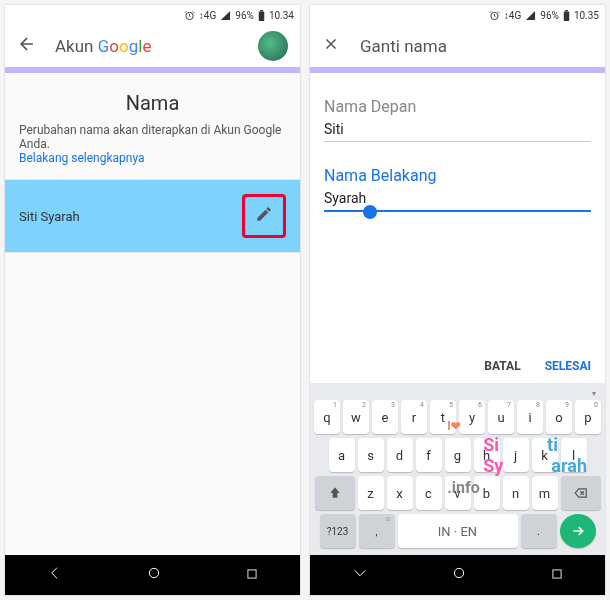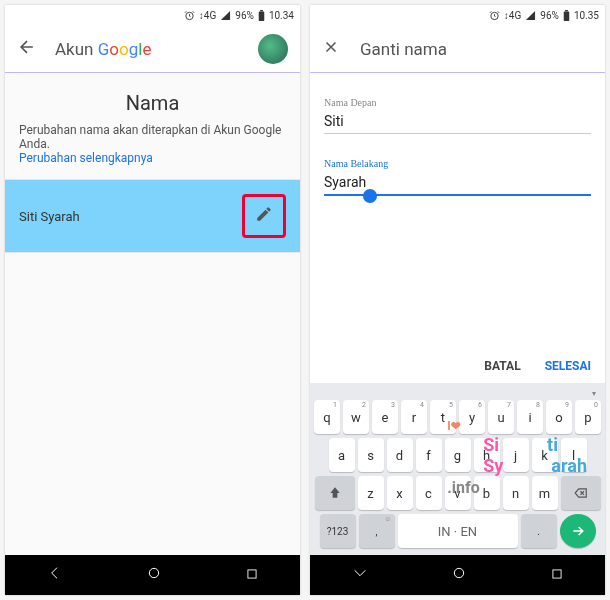--- a/index.html
+++ b/index.html
@@ -1,36 +1,36 @@
 <!DOCTYPE html>
 <html><head>
 <meta charset="utf-8">
 <style>
   * { margin: 0; padding: 0; box-sizing: border-box; font-family: -apple-system, Roboto, Arial, sans-serif; }
   body { background: #f5f5f5; width: 610px; height: 600px; display: flex; gap: 10px; padding: 5px; }
   .phone { width: 295px; height: 590px; background: #fff; display: flex; flex-direction: column; position: relative; overflow: hidden; box-shadow: 0 0 2px rgba(0,0,0,0.2); }
   .statusbar { height: 20px; background: #fff; display: flex; justify-content: flex-end; align-items: center; padding: 0 6px; gap: 4px; font-size: 10px; color: #333; }
   .statusbar .ico { display: inline-flex; align-items: center; }
-  .appbar { height: 48px; display: flex; align-items: center; padding: 0 12px; gap: 14px; border-bottom: 1px solid #c4b5fd; }
+  .appbar { height: 48px; display: flex; align-items: center; padding: 0 12px; gap: 14px; border-bottom: 6px solid #c4b5fd; }
   .appbar .title { font-size: 17px; color: #555; flex: 1; }
   .appbar .title .g-blue { color:#4285F4 } .g-red{color:#EA4335}.g-yellow{color:#FBBC05}.g-green{color:#34A853}
   .avatar { width: 30px; height: 30px; border-radius: 50%; background: radial-gradient(circle at 40% 40%, #5b8, #265); }
   .back, .close { width: 24px; color: #555; }
   .content1 { flex: 1; background: #fafafa; }
   .section-head { text-align: center; padding: 18px 0 8px; font-size: 20px; color: #333; }
   .desc { padding: 0 14px 14px; font-size: 12px; color: #555; }
   .link { color: #1a73e8; }
   .row { background: #7dd3fc; border-top: 1px solid #e6e6e6; border-bottom: 1px solid #e6e6e6; padding: 14px; display: flex; align-items: center; }
   .row .name { flex: 1; font-size: 13px; color: #333; }
   .editbox { width: 44px; height: 44px; display: flex; align-items: center; justify-content: center; border: 3px solid #e03; border-radius: 4px; }
   .navbar { height: 40px; background: #000; display: flex; align-items: center; justify-content: space-around; }
   .navbar svg { color: #fff; }
 
   .content2 { flex: 1; padding: 14px; }
-  .fld-label { font-size: 10px; color: #1a73e8; margin-top: 10px; font-family: Liberation Serif, serif; }
+  .fld-label { font-size: 16px; color: #1a73e8; margin-top: 10px; }
   .fld-label.gray { color: #888; }
   .fld-input { width: 100%; border: none; border-bottom: 1px solid #ccc; font-size: 14px; padding: 5px 0 4px; outline: none; color: #222; }
   .fld-input.active { border-bottom: 2px solid #1a73e8; }
   .cursor-dot { width: 14px; height: 14px; background: #1a73e8; border-radius: 50%; position: relative; left: 39px; top: -7px; }
   .actions { display: flex; justify-content: flex-end; gap: 24px; padding: 8px 14px 10px; font-size: 12px; font-weight: 700; }
   .btn-cancel { color: #444; }
   .btn-done { color: #1a73e8; }
   .keyboard { background: #e8eaed; padding: 4px 3px 3px; }
   .krow { display: flex; justify-content: center; gap: 3px; margin-bottom: 4px; }
   .key { background: #fff; border-radius: 4px; height: 34px; flex: 1; max-width: 26px; display: flex; align-items: center; justify-content: center; font-size: 13px; color: #333; box-shadow: 0 1px 1px rgba(0,0,0,0.2); position: relative; }
@@ -78,21 +78,21 @@
     <span class="title">
       <span>Akun </span><span class="g-blue">G</span><span class="g-red">o</span><span class="g-yellow">o</span><span class="g-blue">g</span><span class="g-green">l</span><span class="g-red">e</span>
     </span>
     <div class="avatar"></div>
   </div>
 
   <div class="content1">
     <div class="section-head">Nama</div>
     <div class="desc">
       <span>Perubahan nama akan diterapkan di Akun Google Anda.</span><br>
-      <span class="link">Perubahan selengkapnya</span>
+      <span class="link">Belakang selengkapnya</span>
     </div>
     <div class="row">
       <span class="name">Siti Syarah</span>
       <div class="editbox">
         <span><svg width="18" height="18" viewBox="0 0 24 24" fill="#555">
               <path d="M3 17.25V21h3.75L17.81 9.94l-3.75-3.75L3 17.25zM20.71 7.04a1 1 0 000-1.41l-2.34-2.34a1 1 0 00-1.41 0l-1.83 1.83 3.75 3.75 1.83-1.83z"></path>
             </svg></span>
       </div>
     </div>
   </div>

